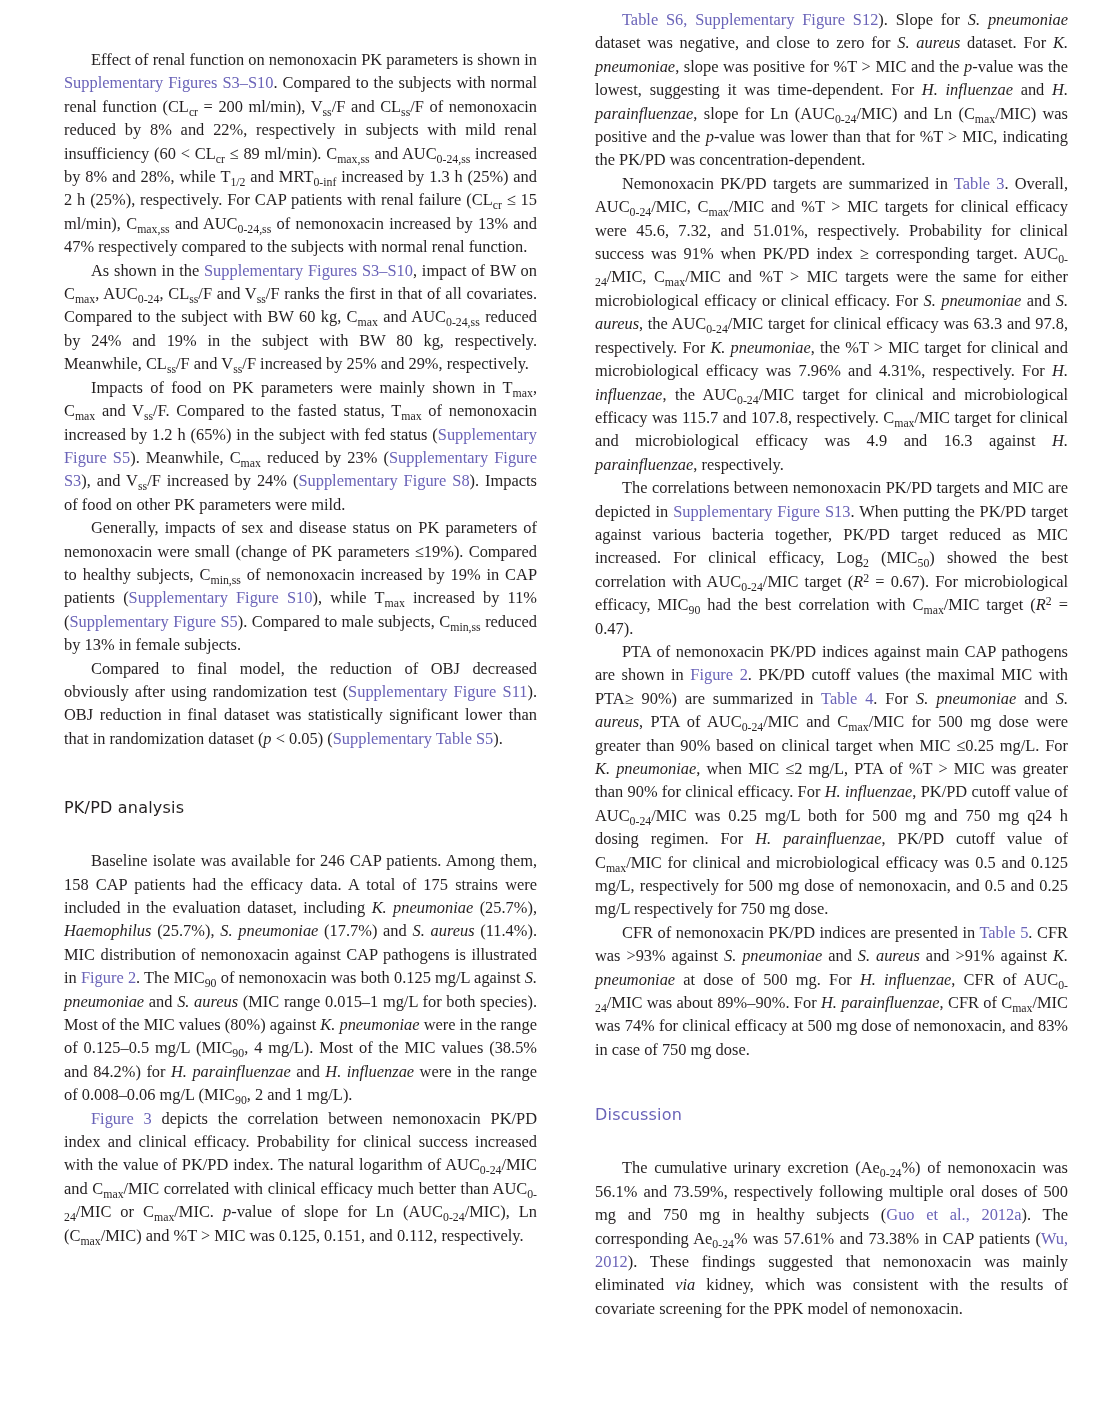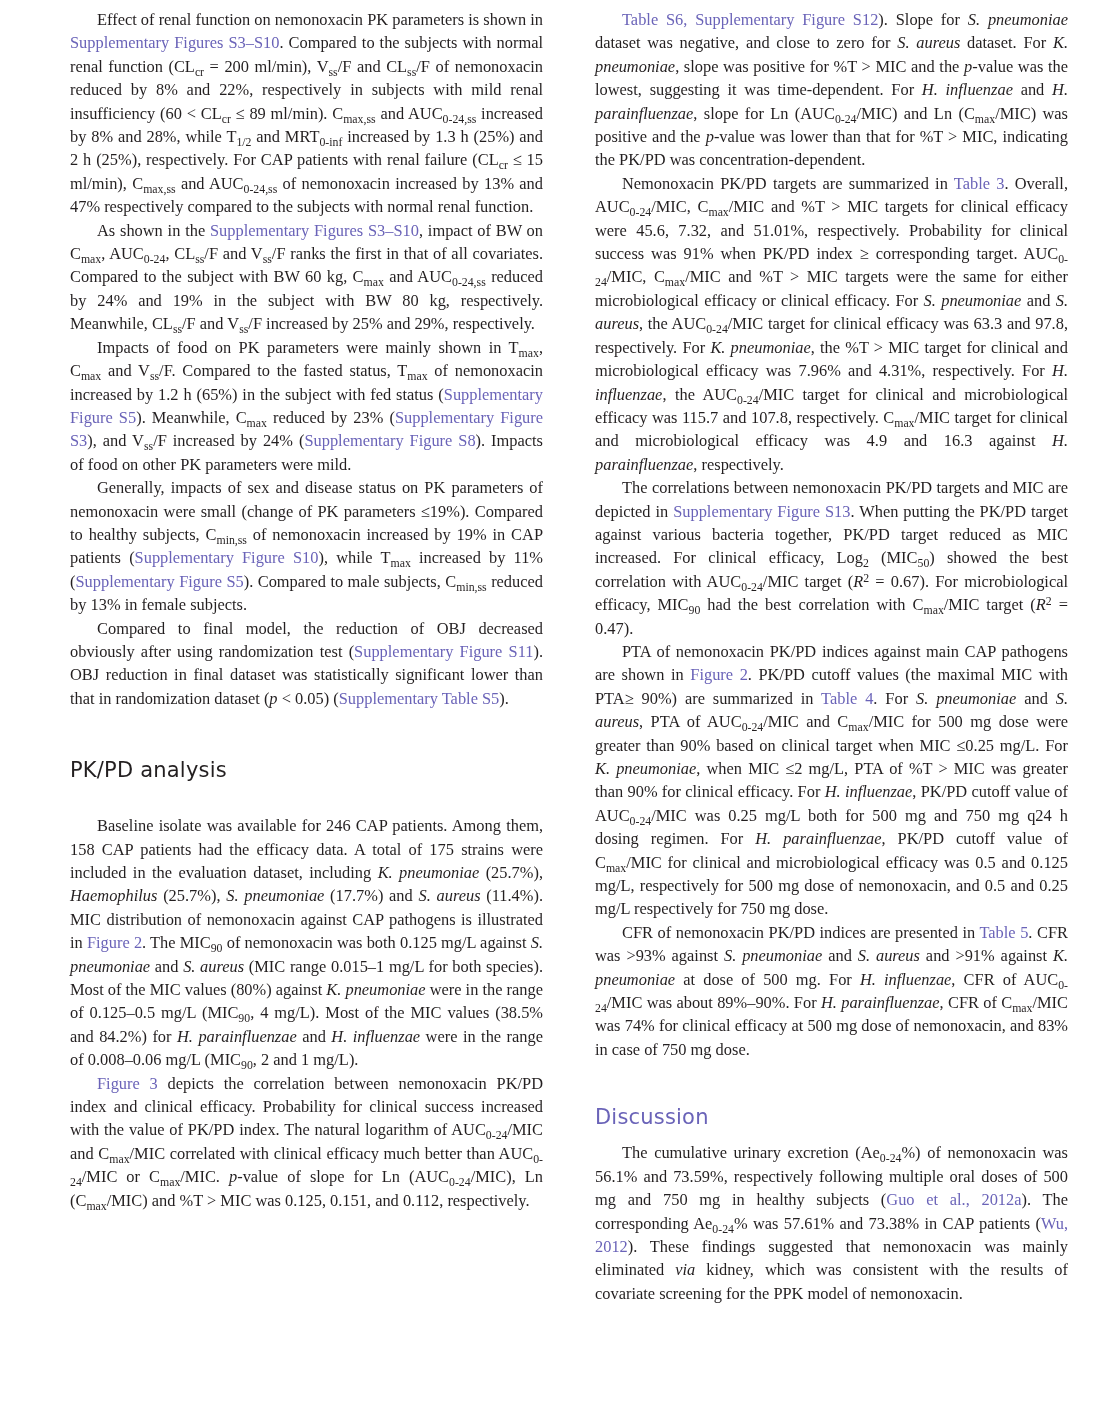--- a/index.html
+++ b/index.html
@@ -1,30 +1,30 @@
 <!DOCTYPE html>
 <html><head>
 <meta charset="utf-8">
 <style>
   html, body { margin: 0; padding: 0; background: #ffffff; }
   body { width: 1100px; height: 1403px; position: relative; overflow: hidden;
          font-family: "Liberation Serif", "DejaVu Serif", serif; color: #231f20; }
   .col { position: absolute; top: 8px; width: 473px; }
-  #col-left { left: 70px; }
+  #col-left { left: 64px; margin-top: 40px; }
   #col-right { left: 595px; }
   p.para { margin: 0; font-size: 16.4px; line-height: 23.4px; text-align: justify;
            text-indent: 27px; hyphens: none; }
   .lnk { color: #6a63b8; cursor: pointer; }
   .it { font-style: italic; }
   sub { font-size: 0.72em; vertical-align: -0.32em; line-height: 0; }
   sup { font-size: 0.72em; vertical-align: 0.45em; line-height: 0; }
   h2.sec { margin: 0; font-family: "DejaVu Sans", "Liberation Sans", sans-serif;
-           font-weight: normal; font-size: 21px; letter-spacing: 0.2px; }
+           font-weight: normal; font-size: 16px; letter-spacing: 0.2px; }
   #h-pkpd { color: #231f20; margin-top: 48px; margin-bottom: 32px; }
-  #h-discussion { color: #6a63b8; margin-top: 44px; margin-bottom: 12px; }
+  #h-discussion { color: #6a63b8; margin-top: 44px; margin-bottom: 32px; }
 </style>
 </head>
 <body>
 
 <div class="col" id="col-left">
   <div>
       <p class="para"><span>Effect of renal function on nemonoxacin PK parameters is shown in </span><a class="lnk">Supplementary Figures S3–S10</a><span>. Compared to the subjects with normal renal function (CL</span><sub>cr</sub><span> = 200 ml/min), V</span><sub>ss</sub><span>/F and CL</span><sub>ss</sub><span>/F of nemonoxacin reduced by 8% and 22%, respectively in subjects with mild renal insufficiency (60 &lt; CL</span><sub>cr</sub><span> ≤ 89 ml/min). C</span><sub>max,ss</sub><span> and AUC</span><sub>0-24,ss</sub><span> increased by 8% and 28%, while T</span><sub>1/2</sub><span> and MRT</span><sub>0-inf</sub><span> increased by 1.3 h (25%) and 2 h (25%), respectively. For CAP patients with renal failure (CL</span><sub>cr</sub><span> ≤ 15 ml/min), C</span><sub>max,ss</sub><span> and AUC</span><sub>0-24,ss</sub><span> of nemonoxacin increased by 13% and 47% respectively compared to the subjects with normal renal function.</span></p>
       <p class="para"><span>As shown in the </span><a class="lnk">Supplementary Figures S3–S10</a><span>, impact of BW on C</span><sub>max</sub><span>, AUC</span><sub>0-24</sub><span>, CL</span><sub>ss</sub><span>/F and V</span><sub>ss</sub><span>/F ranks the first in that of all covariates. Compared to the subject with BW 60 kg, C</span><sub>max</sub><span> and AUC</span><sub>0-24,ss</sub><span> reduced by 24% and 19% in the subject with BW 80 kg, respectively. Meanwhile, CL</span><sub>ss</sub><span>/F and V</span><sub>ss</sub><span>/F increased by 25% and 29%, respectively.</span></p>
       <p class="para"><span>Impacts of food on PK parameters were mainly shown in T</span><sub>max</sub><span>, C</span><sub>max</sub><span> and V</span><sub>ss</sub><span>/F. Compared to the fasted status, T</span><sub>max</sub><span> of nemonoxacin increased by 1.2 h (65%) in the subject with fed status (</span><a class="lnk">Supplementary Figure S5</a><span>). Meanwhile, C</span><sub>max</sub><span> reduced by 23% (</span><a class="lnk">Supplementary Figure S3</a><span>), and V</span><sub>ss</sub><span>/F increased by 24% (</span><a class="lnk">Supplementary Figure S8</a><span>). Impacts of food on other PK parameters were mild.</span></p>
       <p class="para"><span>Generally, impacts of sex and disease status on PK parameters of nemonoxacin were small (change of PK parameters ≤19%). Compared to healthy subjects, C</span><sub>min,ss</sub><span> of nemonoxacin increased by 19% in CAP patients (</span><a class="lnk">Supplementary Figure S10</a><span>), while T</span><sub>max</sub><span> increased by 11% (</span><a class="lnk">Supplementary Figure S5</a><span>). Compared to male subjects, C</span><sub>min,ss</sub><span> reduced by 13% in female subjects.</span></p>

